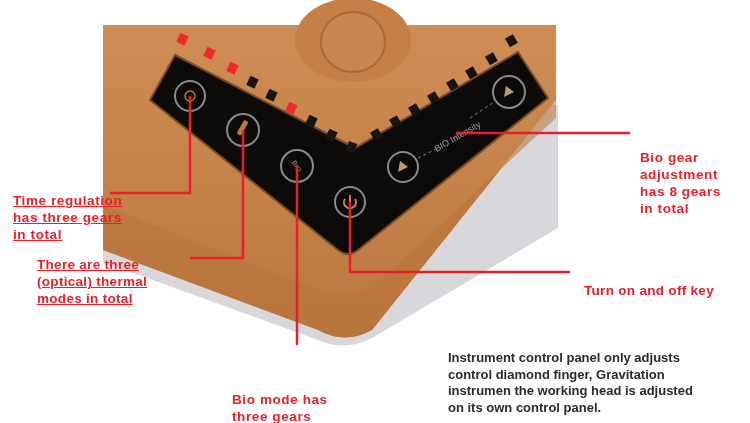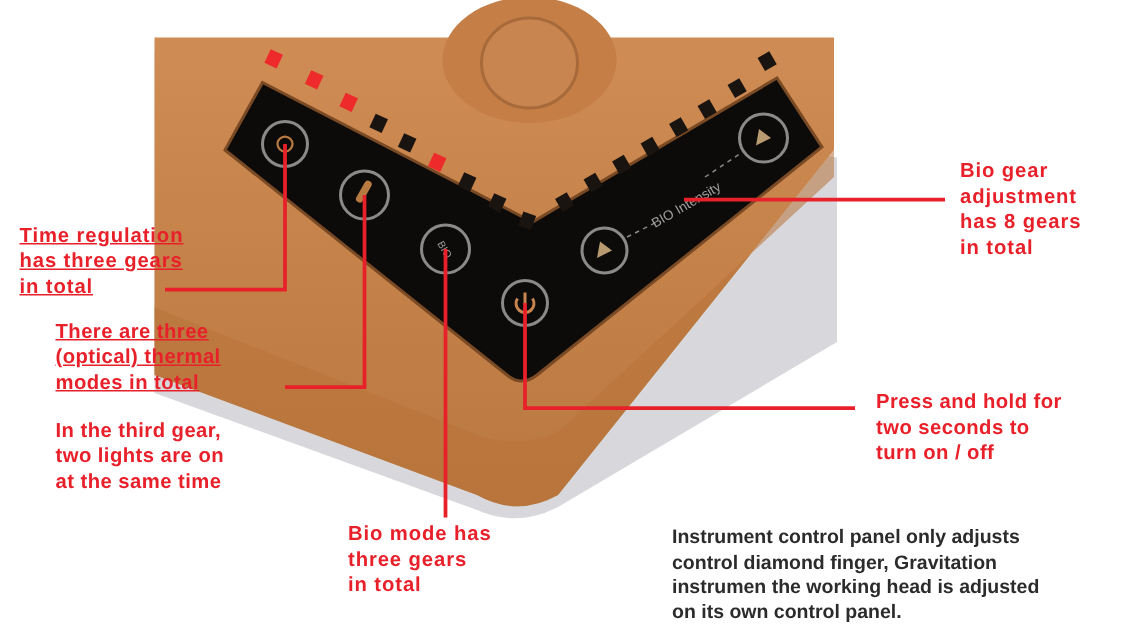--- a/index.html
+++ b/index.html
@@ -1,19 +1,19 @@
 <!DOCTYPE html>
 <html><head>
 <meta charset="utf-8">
 <style>
   html,body{margin:0;padding:0;}
   body{width:750px;height:423px;overflow:hidden;background:#ffffff;position:relative;font-family:"Liberation Sans","DejaVu Sans",sans-serif;}
   .stage{position:absolute;left:0;top:0;width:750px;height:423px;}
   svg.device{position:absolute;left:0;top:0;}
-  .label{position:absolute;color:#e8202a;font-weight:bold;font-size:13.5px;line-height:17px;letter-spacing:0.6px;white-space:pre-line;}
+  .label{position:absolute;color:#e8202a;font-weight:bold;font-size:13.5px;line-height:17px;letter-spacing:0.6px;white-space:pre-line;margin-top:44px;}
   .note{position:absolute;color:#2b2b2b;font-weight:bold;font-size:13px;line-height:16.5px;white-space:pre-line;margin-left:45px;}
 </style>
 </head>
 <body>
 
 <div class="stage">
 
 <svg class="device" width="750" height="423" viewBox="0 0 750 423">
   <defs>
     <linearGradient id="bodyGrad" x1="0" y1="0" x2="0" y2="1">
@@ -93,31 +93,26 @@
     <polyline points="456,133 630,133"></polyline>
   </g>
 </svg>
 
 <div class="label" style="left:13px;top:148px;text-decoration:underline;">Time regulation
 has three gears
 in total</div>
 <div class="label" style="left:37px;top:212px;letter-spacing:0.3px;text-decoration:underline;">There are three
 (optical) thermal
 modes in total</div>
-<div class="label" style="left:37px;top:278px;letter-spacing:0.3px;">In the third gear,
-two lights are on
-at the same time</div>
 <div class="label" style="left:232px;top:347px;">Bio mode has
 three gears
 in total</div>
 <div class="label" style="left:640px;top:105px;">Bio gear
 adjustment
 has 8 gears
 in total</div>
-<div class="label" style="left:584px;top:259px;letter-spacing:0.3px;">Press and hold for
-two seconds to
-turn on / off</div>
+<div class="label" style="left:584px;top:238px;letter-spacing:0.3px;">Turn on and off key</div>
 <div class="note" style="left:403px;top:350px;">Instrument control panel only adjusts
 control diamond finger, Gravitation
 instrumen the working head is adjusted
 on its own control panel.</div>
 
 </div>
 
 </body></html>

